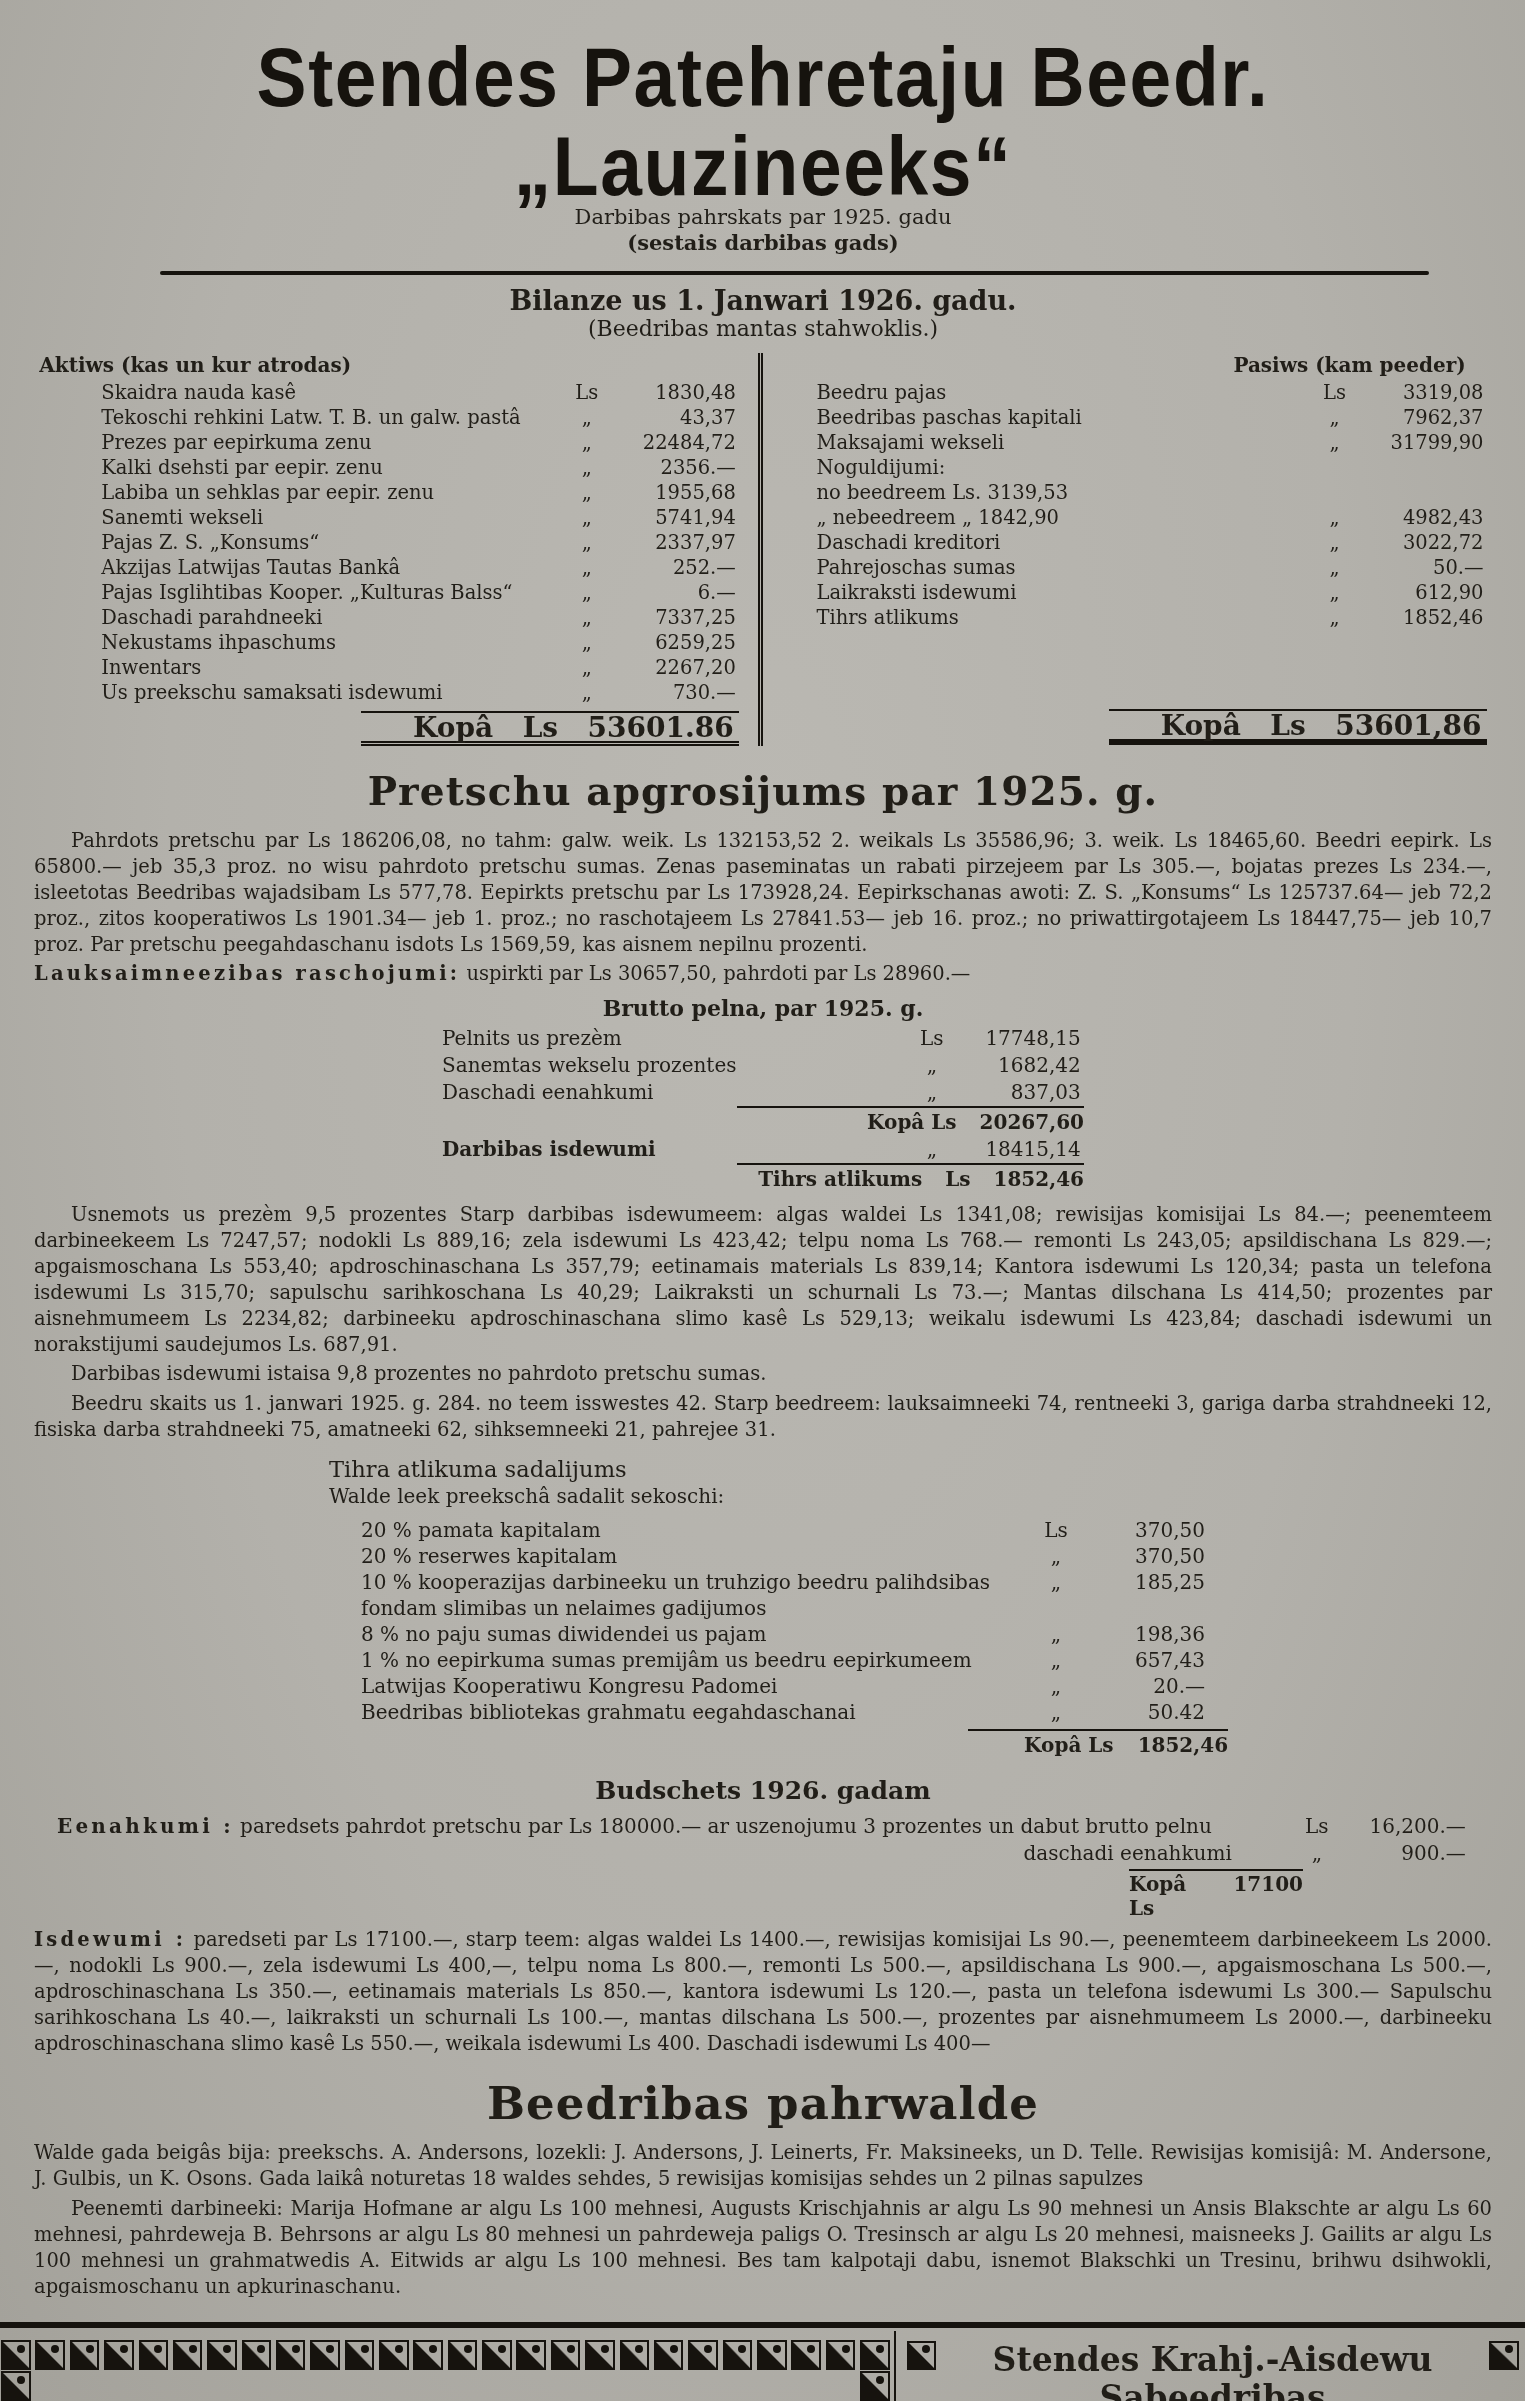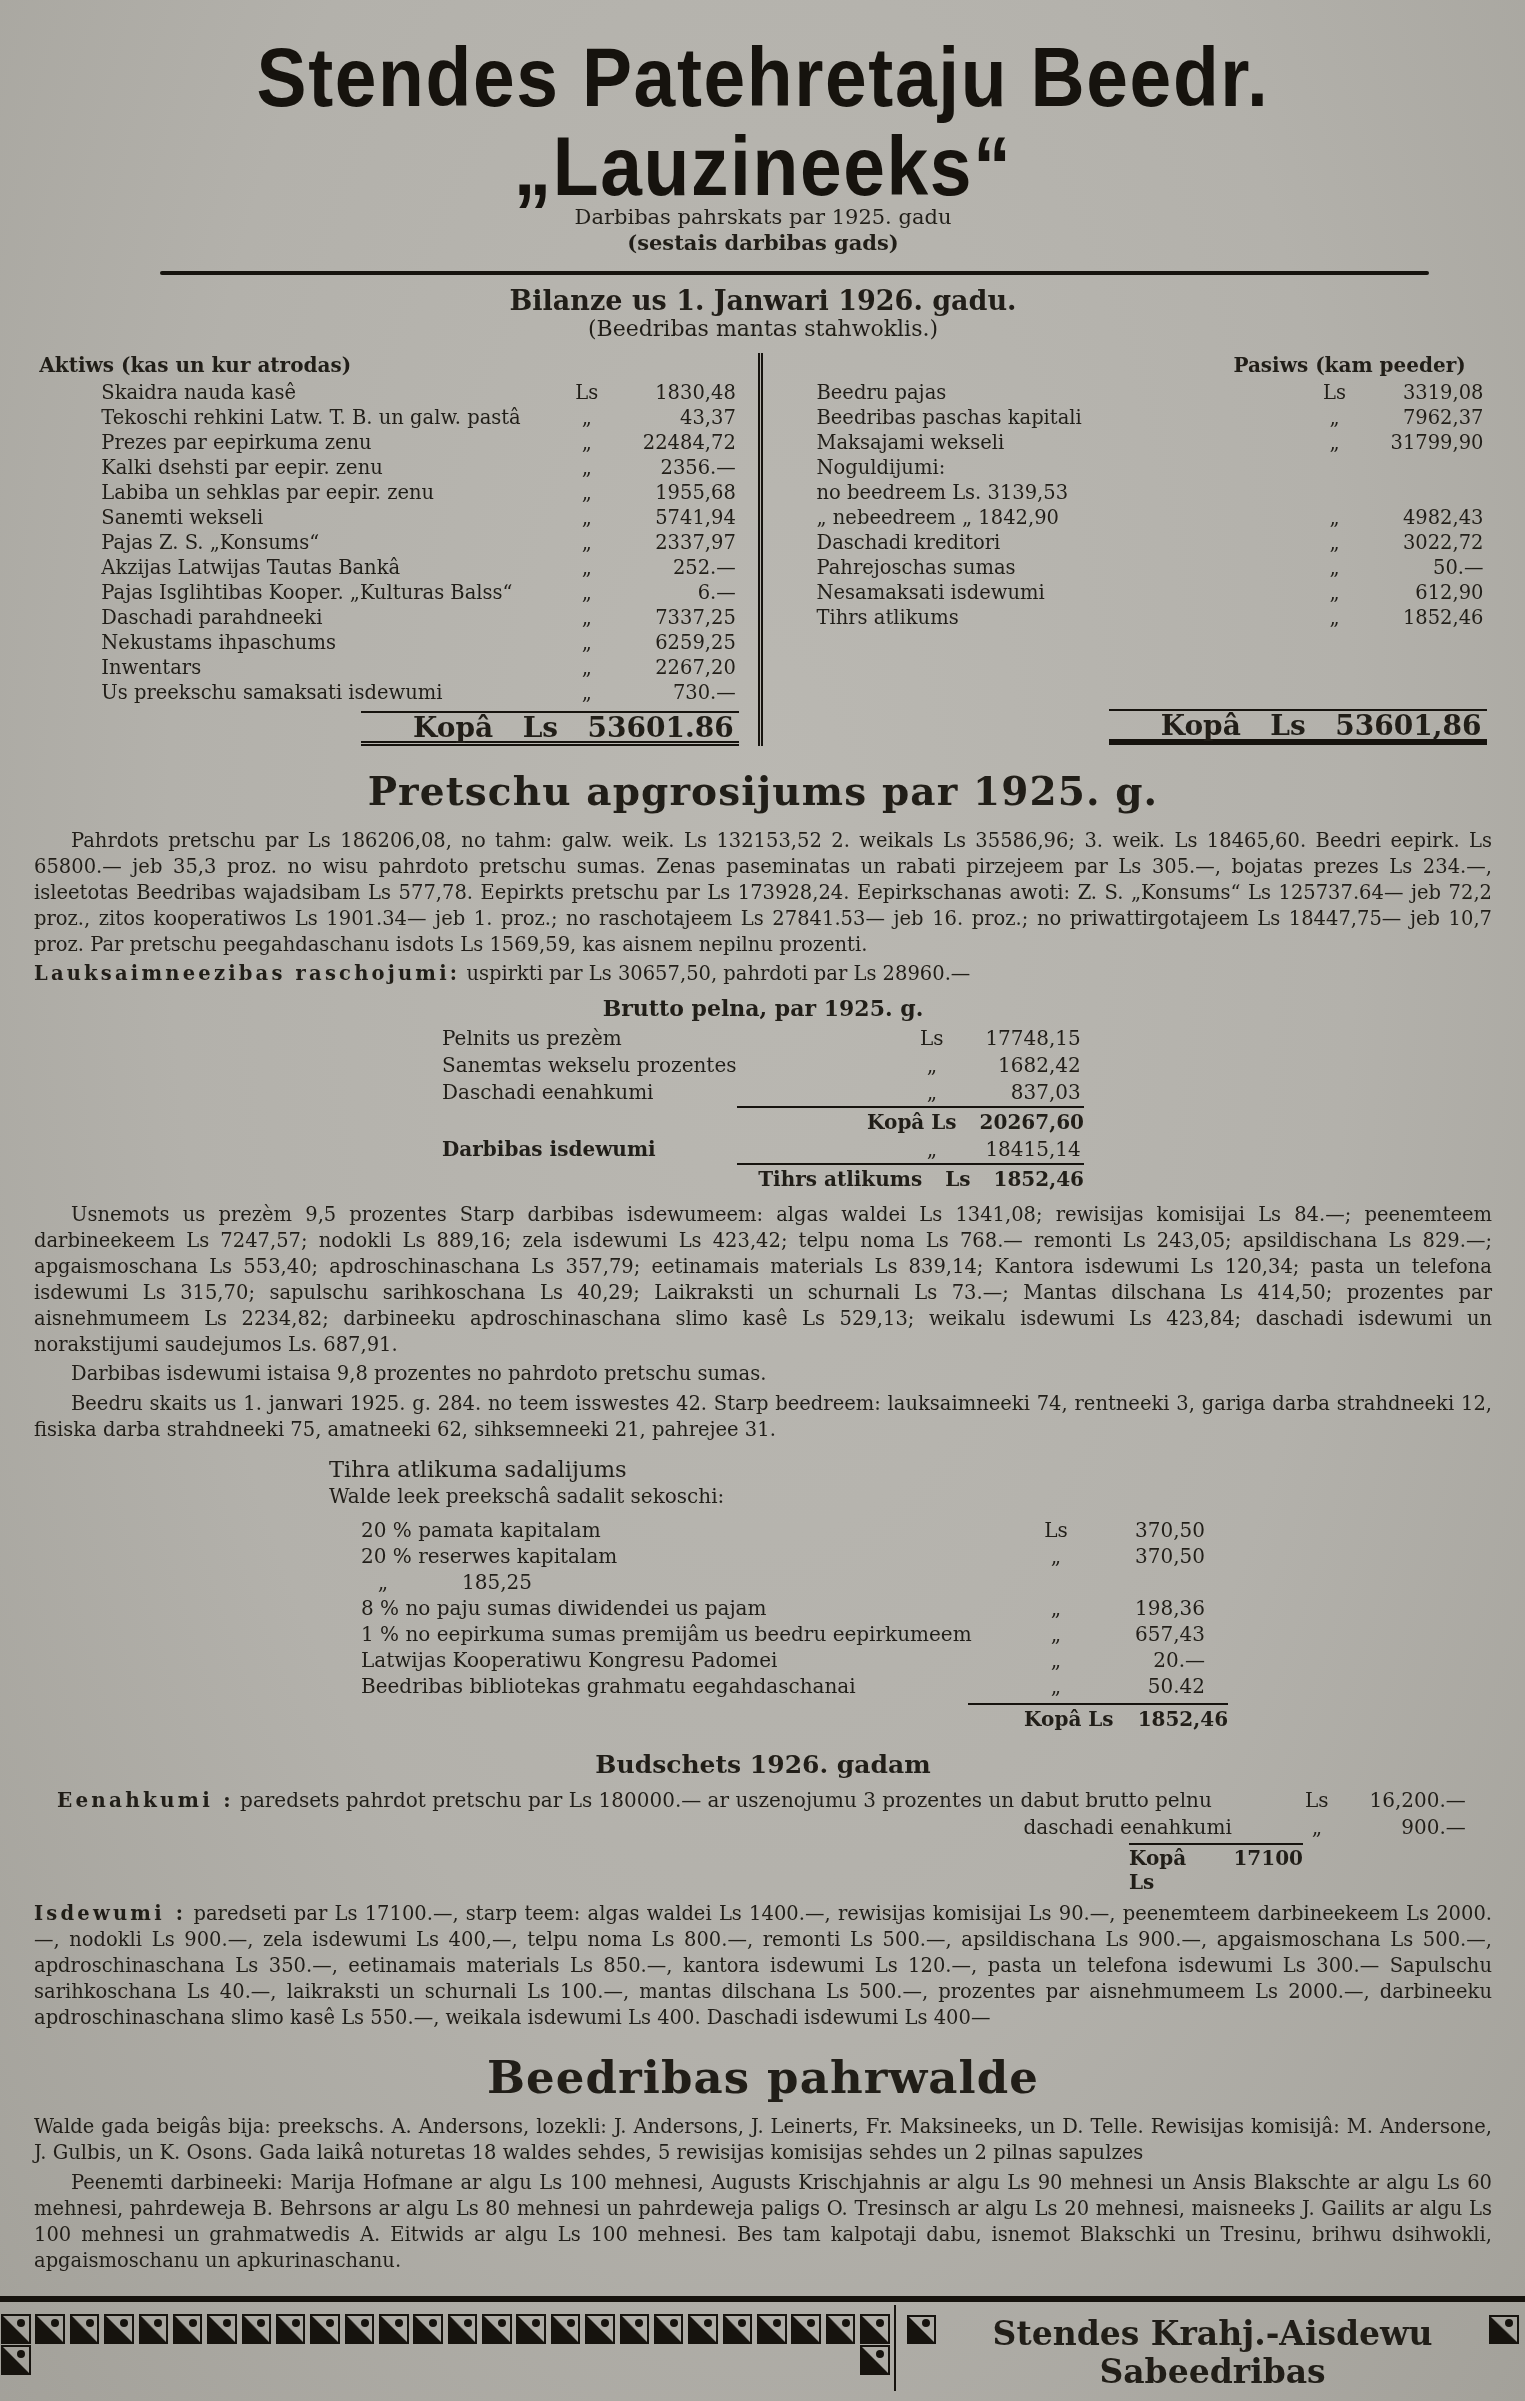--- a/index.html
+++ b/index.html
@@ -242,21 +242,21 @@
             <span class="amt">3022,72</span>
           </div>
 
           <div class="bal-row">
             <span class="lbl">Pahrejoschas sumas</span>
             <span class="cur">„</span>
             <span class="amt">50.—</span>
           </div>
 
           <div class="bal-row">
-            <span class="lbl">Nesamaksati isdewumi</span>
+            <span class="lbl">Laikraksti isdewumi</span>
             <span class="cur">„</span>
             <span class="amt">612,90</span>
           </div>
 
           <div class="bal-row">
             <span class="lbl">Tihrs atlikums</span>
             <span class="cur">„</span>
             <span class="amt">1852,46</span>
           </div>
         </div>
@@ -328,20 +328,21 @@
           <span class="amt">370,50</span>
         </div>
 
         <div class="s-row">
           <span class="lbl">20 % reserwes kapitalam</span>
           <span class="cur">„</span>
           <span class="amt">370,50</span>
         </div>
 
         <div class="s-row">
+          <span class="lbl">10 % kooperazijas darbineeku un truhzigo beedru palihdsibas fondam slimibas un nelaimes gadijumos</span>
           <span class="cur">„</span>
           <span class="amt">185,25</span>
         </div>
 
         <div class="s-row">
           <span class="lbl">8 % no paju sumas diwidendei us pajam</span>
           <span class="cur">„</span>
           <span class="amt">198,36</span>
         </div>
 

